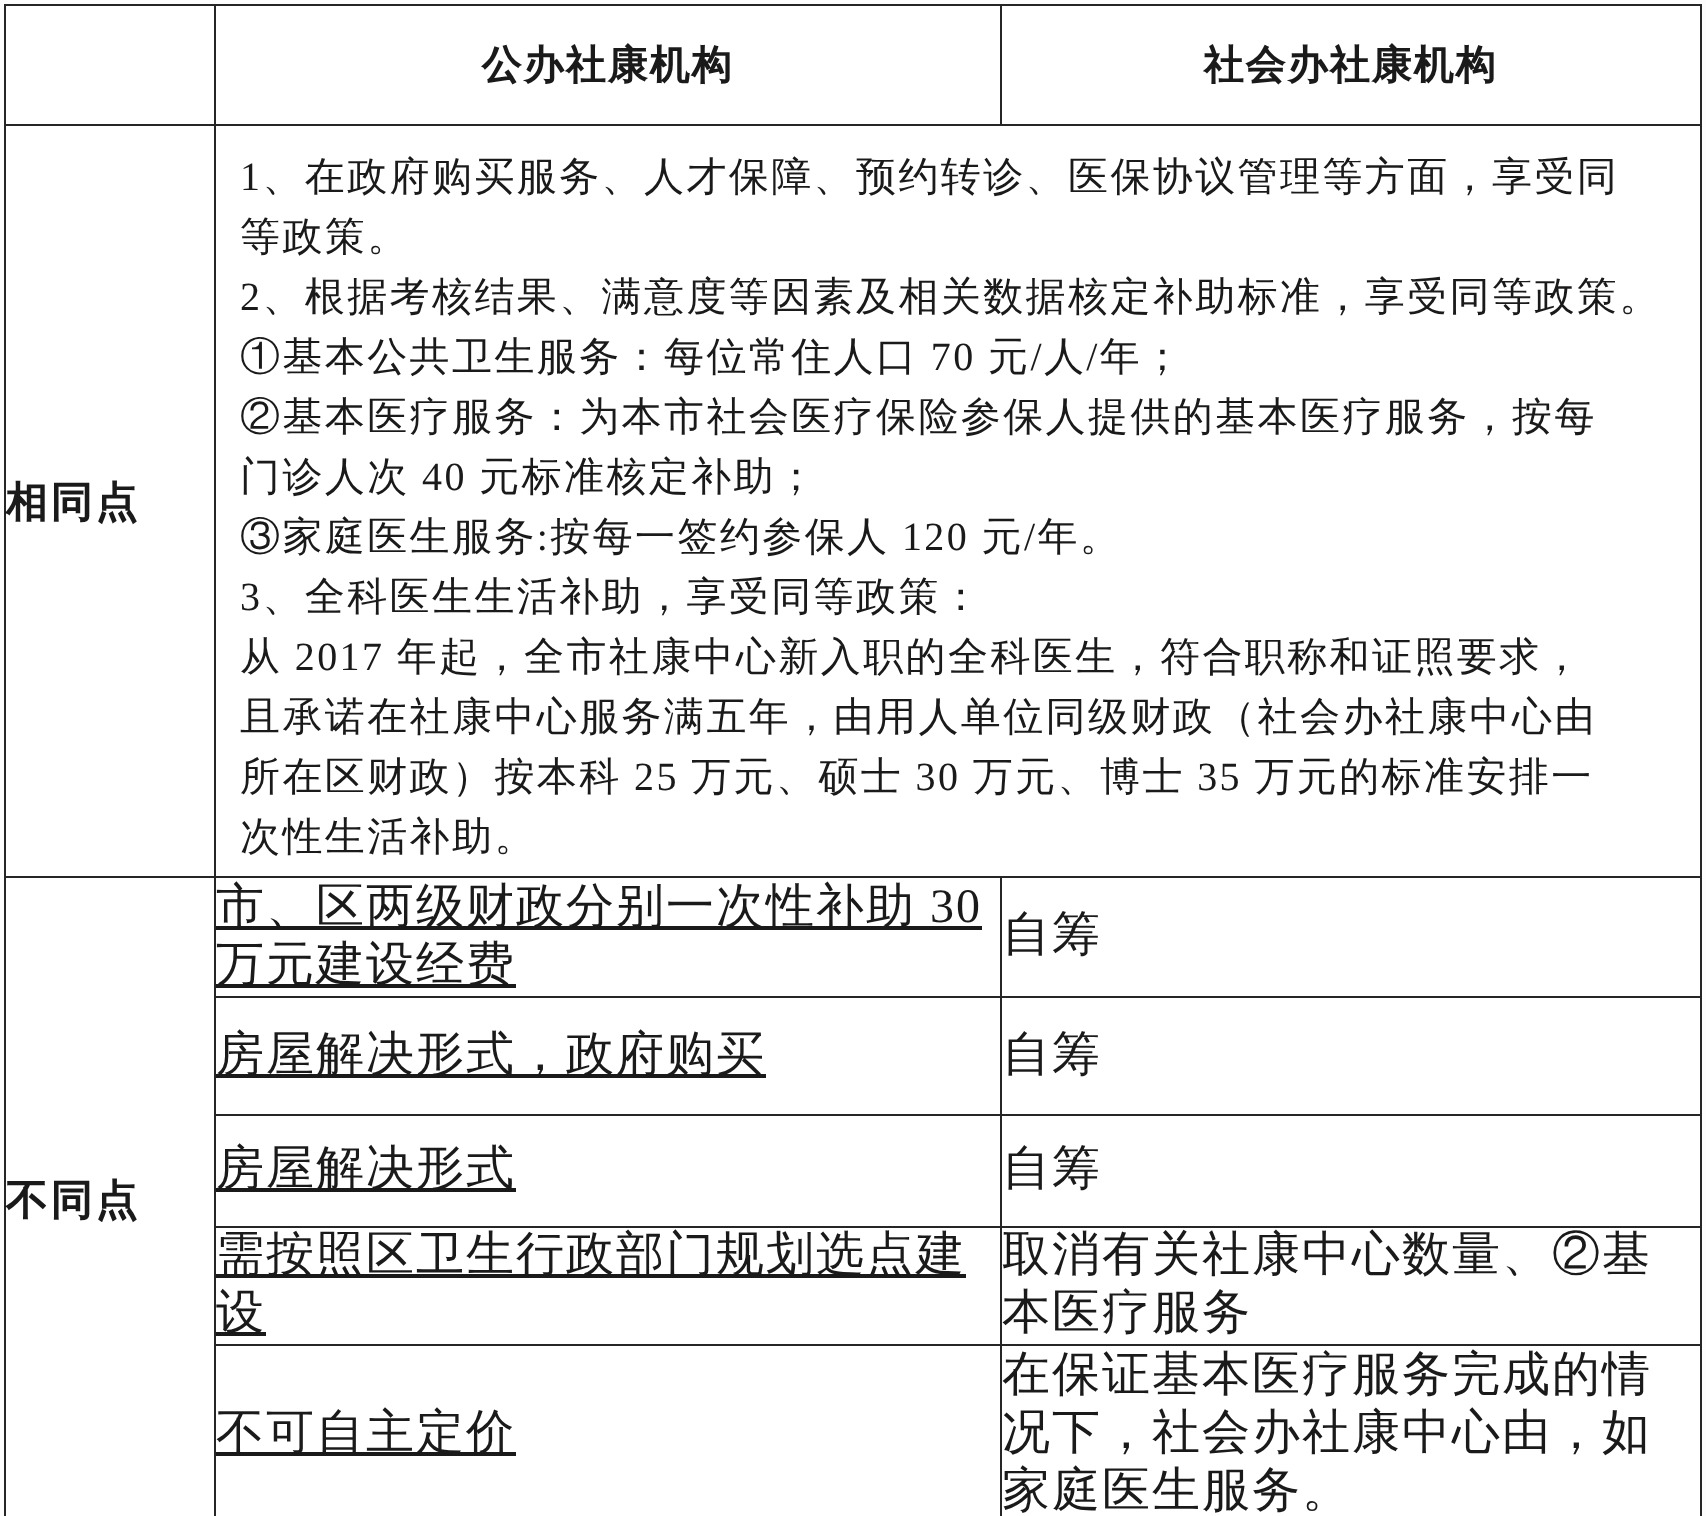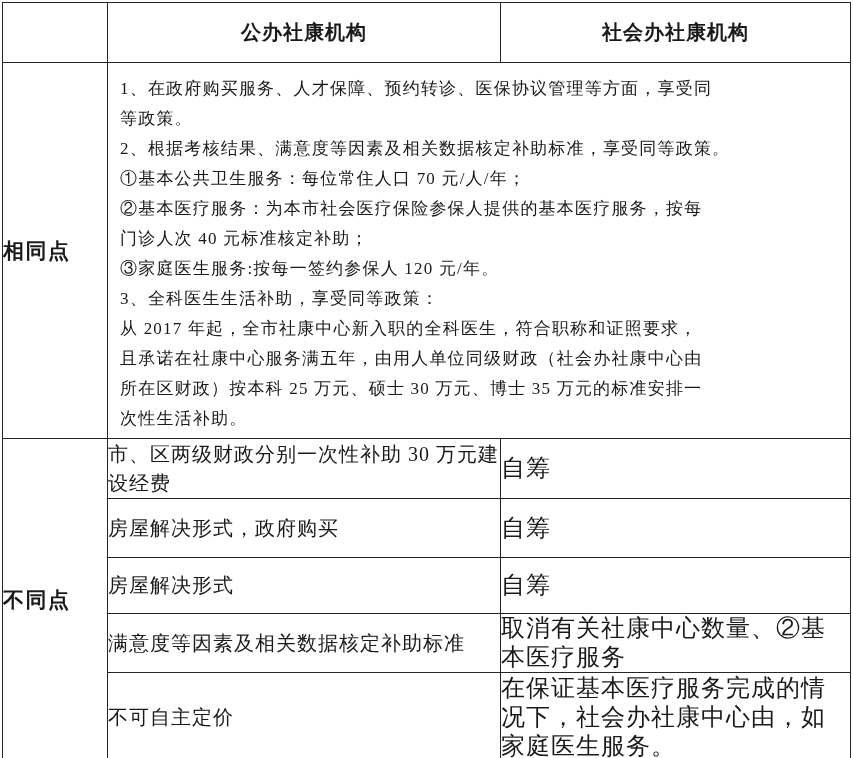--- a/index.html
+++ b/index.html
@@ -49,38 +49,39 @@
     letter-spacing: 1.5px;
   }
 
   
   tr.same-row { height: 374px; }
   td.same-cell {
     vertical-align: top;
   }
   .same-text {
     white-space: pre-line;
-    font-size: 17px;
+    font-size: 20px;
     line-height: 30px;
     letter-spacing: 1.2px;
     padding: 11px 4px 4px 12px;
     font-family: Liberation Serif, serif;
   }
 
   
   tr.diff-row-0 { height: 60px; }
   tr.diff-row-1 { height: 59px; }
   tr.diff-row-2 { height: 56px; }
   tr.diff-row-3 { height: 55px; }
   tr.diff-row-4 { height: 89px; }
   td.diff-public {
-    font-size: 20px;
+    font-size: 24px;
     line-height: 29px;
     letter-spacing: 1px;
     padding: 4px 28px 4px 12px;
+    text-decoration: underline;
   }
   td.diff-social {
     font-size: 24px;
     line-height: 29px;
     letter-spacing: 1px;
     padding: 4px 6px 4px 12px;
   }
 </style>
 </head>
 <body>
@@ -125,21 +126,21 @@
     </tr>
     <tr class="diff-row-1">
       <td class="diff-public">房屋解决形式，政府购买</td>
       <td class="diff-social">自筹</td>
     </tr>
     <tr class="diff-row-2">
       <td class="diff-public">房屋解决形式</td>
       <td class="diff-social">自筹</td>
     </tr>
     <tr class="diff-row-3">
-      <td class="diff-public">满意度等因素及相关数据核定补助标准</td>
+      <td class="diff-public">需按照区卫生行政部门规划选点建设</td>
       <td class="diff-social">取消有关社康中心数量、②基本医疗服务</td>
     </tr>
     <tr class="diff-row-4">
       <td class="diff-public">不可自主定价</td>
       <td class="diff-social">在保证基本医疗服务完成的情况下，社会办社康中心由，如家庭医生服务。</td>
     </tr>
   </tbody>
     </table>
 </div>
 

